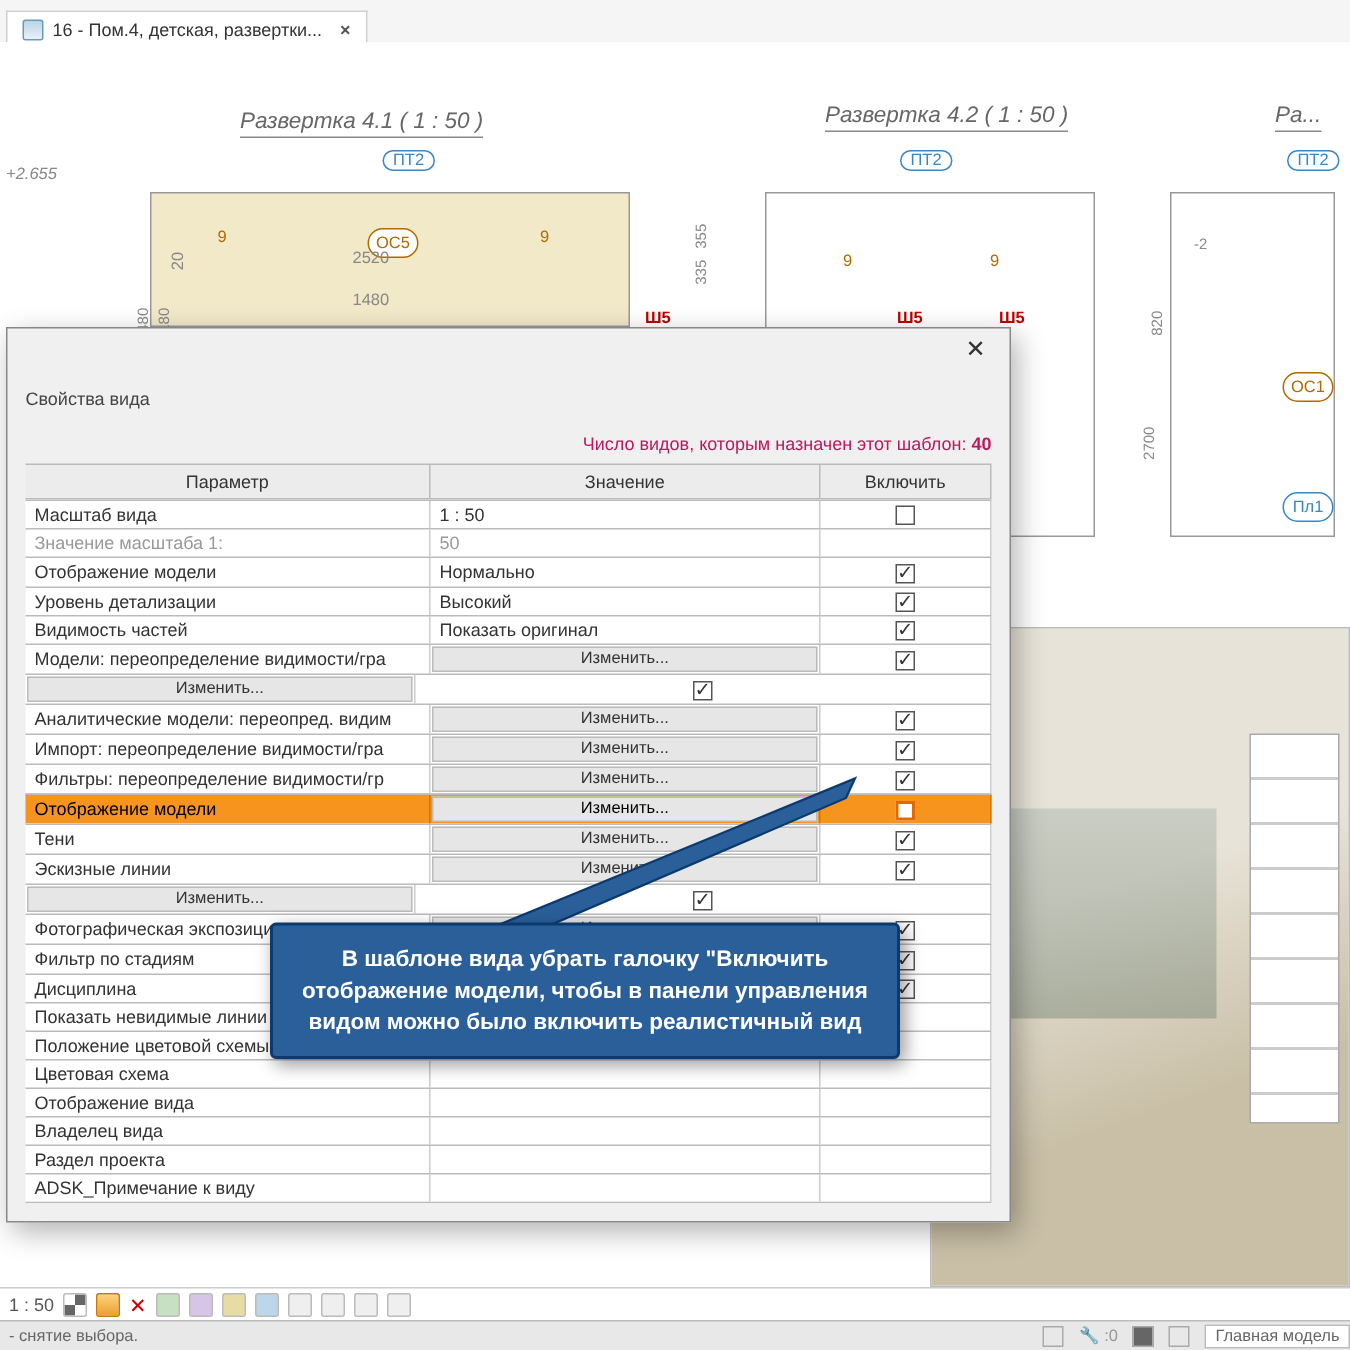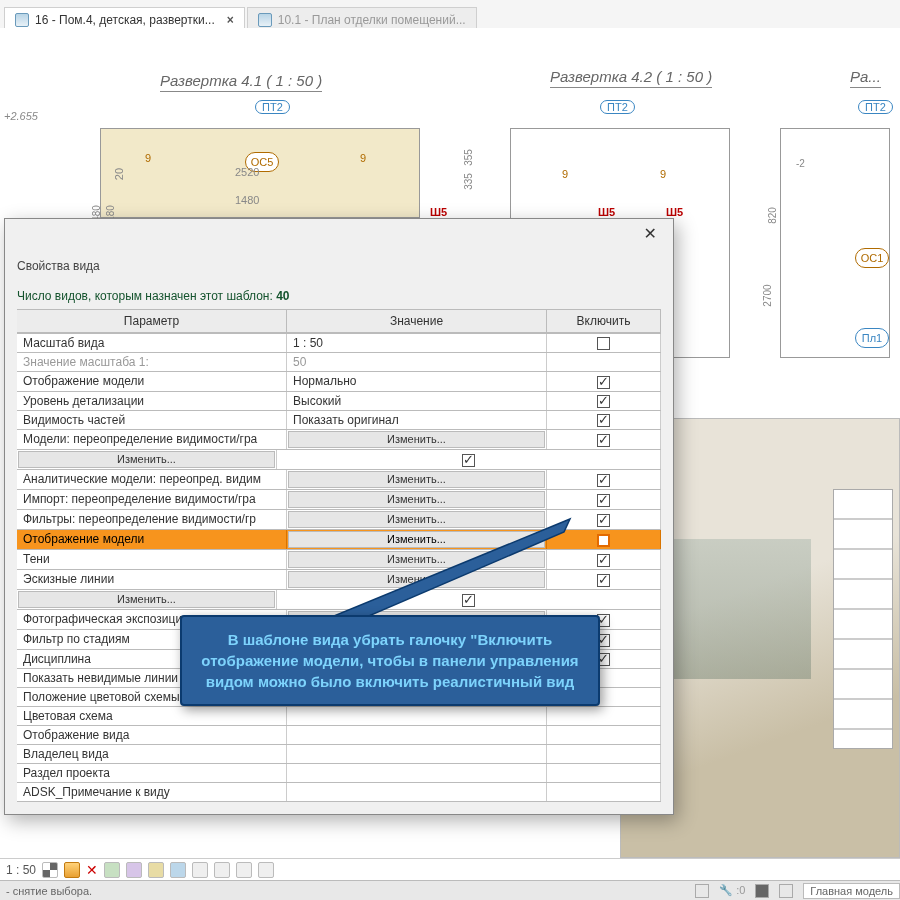--- a/index.html
+++ b/index.html
@@ -28,21 +28,21 @@
   .render { position: absolute; right: 0; bottom: 0; width: 280px; height: 440px; background: linear-gradient(160deg,#e8e3d8 40%,#c9bfa6 70%); border: 1px solid #bbb; }
   .render .wall { position: absolute; left: 30px; top: 120px; width: 160px; height: 140px; background: linear-gradient(#aab7ad,#7c8a7a); opacity: .5; }
   .render .shelf { position: absolute; right: 6px; top: 70px; width: 60px; height: 260px; background: repeating-linear-gradient(#fff,#fff 28px,#ccc 28px,#ccc 30px); border: 1px solid #aaa; }
 
   
   .dialog { position: absolute; left: 4px; top: 218px; width: 670px; background: #f0f0f0; border: 1px solid #888; box-shadow: 4px 6px 18px rgba(0,0,0,.3); }
   .dialog .titlebar { height: 28px; display: flex; justify-content: flex-end; align-items: center; padding: 0 8px; }
   .dialog .titlebar .close-btn { font-size: 16px; padding: 2px 8px; cursor: pointer; }
   .dialog .body { padding: 12px; }
   .dialog .section-label { font-size: 12px; color: #444; margin-bottom: 16px; }
-  .dialog .count-row { font-size: 12px; color: #14532d; margin-bottom: 6px; }
+  .dialog .count-row { text-align: right; font-size: 12px; color: #be185d; margin-bottom: 6px; }
   .dialog .count-row b { font-weight: bold; }
   .grid-head, .grid-row { display: flex; border-top: 1px solid #bbb; }
   .grid-head { background: #ececec; border-bottom: 1px solid #bbb; align-items: center; }
   .grid-head .cell { text-align: center; font-weight: normal; padding: 4px; border-right: 1px solid #bbb; }
   .col-param { width: 270px; }
   .col-val { width: 260px; }
   .col-inc { flex: 1; text-align: center; }
   .grid-row { font-size: 12px; background: #fff; }
   .grid-row:nth-child(odd) { background: #fff; }
   .grid-row .cell { padding: 2px 6px; border-right: 1px solid #ccc; overflow: hidden; white-space: nowrap; text-overflow: ellipsis; }
@@ -52,21 +52,21 @@
   .edit-btn { display: block; width: 100%; text-align: center; background: #e6e6e6; border: 1px solid #bbb; font-size: 11px; height: 17px; line-height: 15px; cursor: pointer; }
   .chk { display: inline-block; width: 13px; height: 13px; border: 1px solid #555; background: #fff; position: relative; vertical-align: middle; }
   .chk.checked::after { content: "✓"; position: absolute; top: -3px; left: 0; font-size: 13px; color: #333; }
   .chk.orange { border: 2px solid #e36a00; }
   .grid-body { border-bottom: 1px solid #bbb; }
   .dlg-buttons { display: flex; justify-content: flex-end; gap: 8px; padding: 10px 12px; background: #f0f0f0; border-top: 1px solid #ccc; }
   .dlg-buttons button { width: 92px; height: 24px; border: 1px solid #888; background: #e8e8e8; font-size: 12px; cursor: pointer; }
   .dlg-buttons button.primary { border: 2px solid #0078d7; background: #e6f0fb; }
 
   
-  .callout { position: absolute; left: 180px; top: 615px; width: 420px; background: #2b5f9a; color: #7dd3fc; border: 2px solid #0b3a6e; border-radius: 4px; padding: 12px 16px; font-size: 15px; font-weight: bold; text-align: center; line-height: 1.4; box-shadow: 3px 4px 12px rgba(0,0,0,.4); }
+  .callout { position: absolute; left: 180px; top: 615px; width: 420px; background: #2b5f9a; color: #ffffff; border: 2px solid #0b3a6e; border-radius: 4px; padding: 12px 16px; font-size: 15px; font-weight: bold; text-align: center; line-height: 1.4; box-shadow: 3px 4px 12px rgba(0,0,0,.4); }
   svg.pointer { position: absolute; left: 286px; top: 510px; pointer-events: none; }
 
   
   .viewbar { position: absolute; left: 0; right: 0; bottom: 20px; height: 22px; background: #fff; border-top: 1px solid #ccc; display: flex; align-items: center; gap: 6px; padding-left: 6px; font-size: 12px; color: #555; }
   .viewbar .ico { width: 16px; height: 16px; border: 1px solid #bbb; border-radius: 2px; }
   .viewbar .ico.cube { background: linear-gradient(#ffd27a,#e8a032); border-color: #c27a10; }
 
   
   .statusbar { position: absolute; left: 0; right: 0; bottom: 0; height: 20px; background: #e8e8e8; border-top: 1px solid #bbb; display: flex; align-items: center; font-size: 11px; color: #666; padding-left: 6px; gap: 10px; }
   .statusbar .spacer { flex: 1; }
@@ -74,24 +74,20 @@
   .statusbar .slot { color: #999; }
 </style>
 </head>
 <body>
 
 <div class="tabs">
   <div class="tab">
     <span class="doc-icon"></span>
     <span>16 - Пом.4, детская, развертки...</span>
     <span class="close">×</span>
-  </div>
-  <div class="tab inactive">
-    <span class="doc-icon"></span>
-    <span>10.1 - План отделки помещений...</span>
   </div>
 </div>
 
 <div class="canvas">
   <div class="elev-title" style="left:160px;top:44px;">Развертка 4.1 ( 1 : 50 )</div>
   <div class="elev-title" style="left:550px;top:40px;">Развертка 4.2 ( 1 : 50 )</div>
   <div class="elev-title" style="left:850px;top:40px;">Ра...</div>
 
   <div class="elev-tag" style="left:255px;top:72px;">ПТ2</div>
   <div class="elev-tag" style="left:600px;top:72px;">ПТ2</div>

